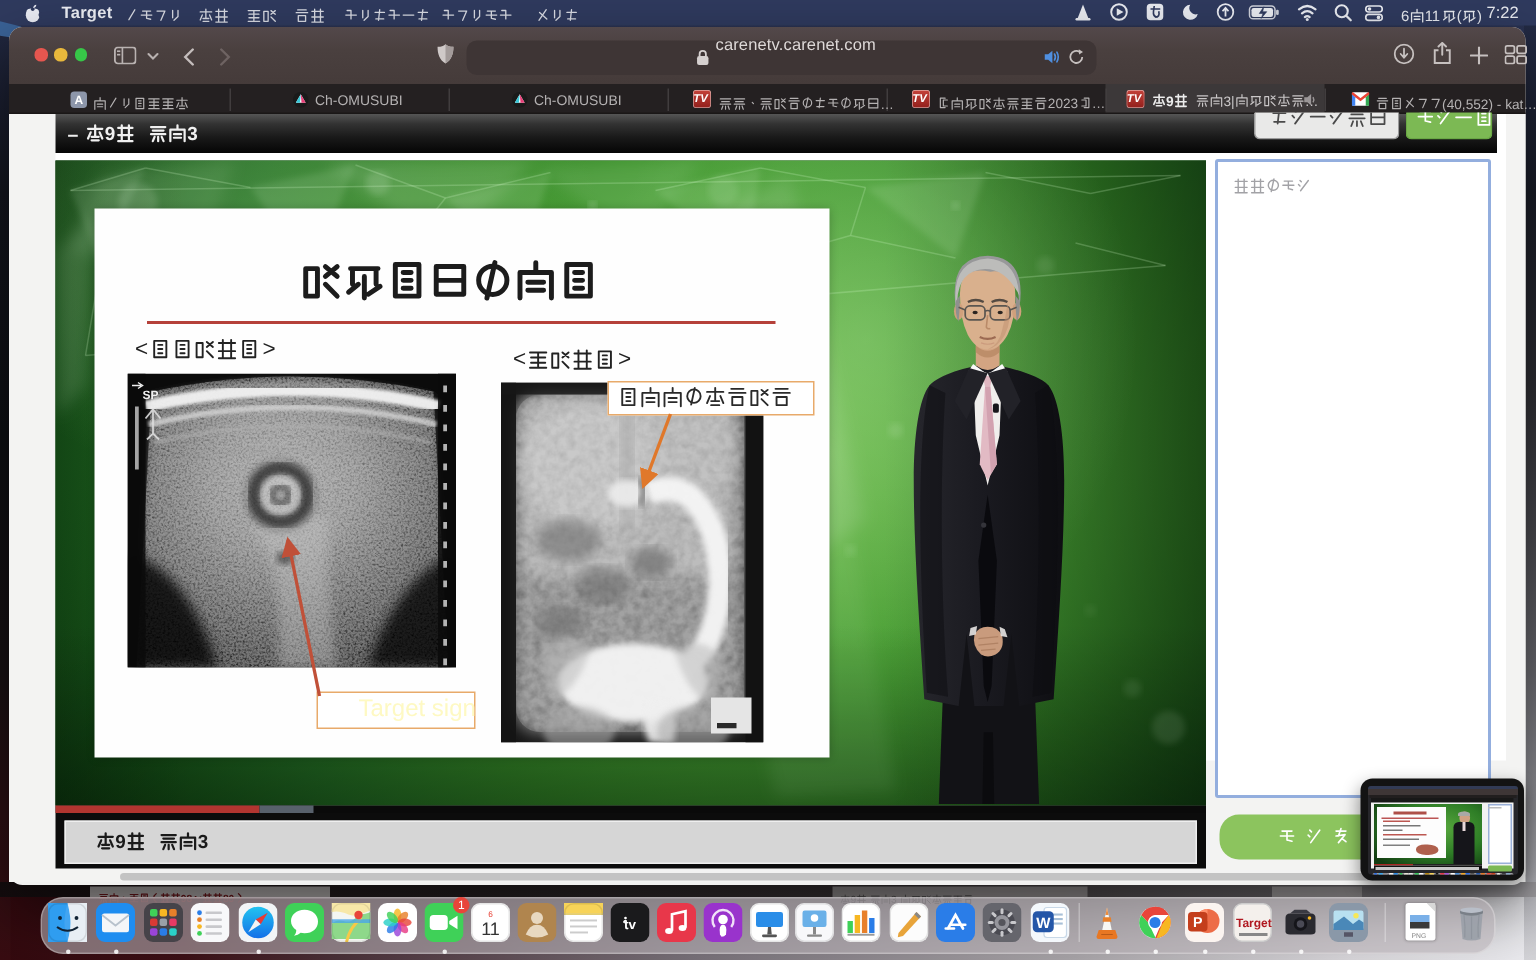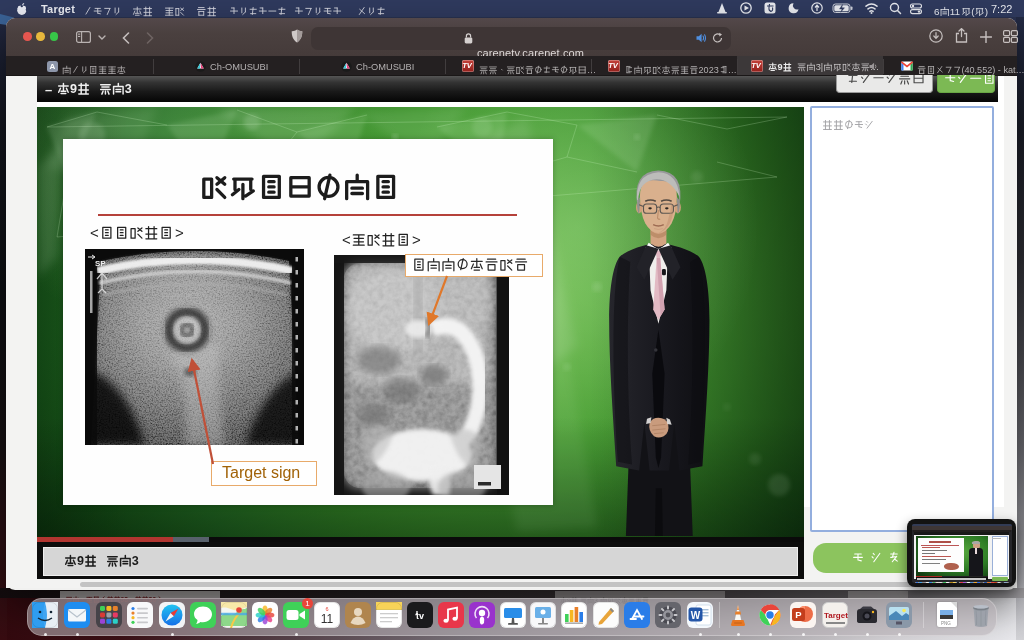--- a/index.html
+++ b/index.html
@@ -174,21 +174,21 @@
   </svg>
 <svg width="12" height="14" viewBox="0 0 12 14" style="position:absolute;left:291px;top:29px">
     <path d="M6 0.5 C7.5 1.8 9.5 2.3 11.3 2.2 C11.3 7 10 11 6 13.4 C2 11 0.7 7 0.7 2.2 C2.5 2.3 4.5 1.8 6 0.5 Z" fill="#cfc9c8"></path>
     <path d="M6 0.5 C7.5 1.8 9.5 2.3 11.3 2.2 C11.3 7 10 11 6 13.4 Z" fill="#a39b9a"></path>
   </svg>
 <div style="position:absolute;left:311px;top:26.5px;width:420px;height:23px;background:#3e3535;border-radius:7px;"></div>
 <svg width="9" height="11" viewBox="0 0 9 11" style="position:absolute;left:464px;top:33px">
     <rect x="0.7" y="4.4" width="7.6" height="6" rx="1.4" fill="#d5d0cf"></rect>
     <path d="M2.4 4.4 V3 a2.1 2.1 0 0 1 4.2 0 V4.4" fill="none" stroke="#d5d0cf" stroke-width="1.2"></path>
   </svg>
-<div style="position:absolute;left:477px;top:47px;color:#ded9d8;font-size:11px;letter-spacing:.1px">carenetv.carenet.com</div>
+<div style="position:absolute;left:477px;top:24px;color:#ded9d8;font-size:11px;letter-spacing:.1px">carenetv.carenet.com</div>
 <svg width="11" height="10" viewBox="0 0 11 10" style="position:absolute;left:696px;top:33px">
     <path d="M0.5 3.2 H2.8 L5.6 0.8 V9.2 L2.8 6.8 H0.5 Z" fill="#4f8fe0"></path>
     <path d="M7 3 Q8.2 5 7 7 M8.6 1.8 Q10.4 5 8.6 8.2" fill="none" stroke="#4f8fe0" stroke-width="1.1" stroke-linecap="round"></path>
   </svg>
 <svg width="11" height="12" viewBox="0 0 11 12" style="position:absolute;left:712px;top:32px">
     <path d="M9.5 6 A4 4 0 1 1 7.8 2.7" fill="none" stroke="#c6c0bf" stroke-width="1.2"></path>
     <path d="M7.2 0.8 L10 2.6 L7.4 4.4 Z" fill="#c6c0bf"></path>
   </svg>
 <svg width="14" height="14" viewBox="0 0 14 14" style="position:absolute;left:929px;top:29px">
     <circle cx="7" cy="7" r="6.2" fill="none" stroke="#c6c0bf" stroke-width="1.2"></circle>
@@ -604,21 +604,21 @@
     </svg></div>
 <svg width="40" height="60" viewBox="0 0 40 60" style="position:absolute;left:415px;top:272px">
     <defs>
       <marker id="ah1" markerWidth="7" markerHeight="7" refX="5" refY="3" orient="auto">
         <path d="M0 0 L6 3 L0 6 Z" fill="#e0782a"></path>
       </marker>
     </defs>
     <line x1="32" y1="4" x2="14" y2="52" stroke="#e0782a" stroke-width="2.2" marker-end="url(#ah1)"></line>
   </svg>
 <div style="position:absolute;left:211px;top:461px;width:106px;height:25px;background:#fff;border:1px solid #e8aa6a;"></div>
-<div style="position:absolute;left:222px;top:464px;color:#a16207;font-size:16px">Target sign</div>
+<div style="position:absolute;left:239px;top:464px;color:#fef9c3;font-size:16px">Target sign</div>
 <svg width="40" height="115" viewBox="0 0 40 115" style="position:absolute;left:180px;top:352px">
     <defs>
       <marker id="ah2" markerWidth="7" markerHeight="7" refX="5" refY="3" orient="auto">
         <path d="M0 0 L6 3 L0 6 Z" fill="#c05038"></path>
       </marker>
     </defs>
     <line x1="33" y1="112" x2="12" y2="8" stroke="#c05038" stroke-width="2.2" marker-end="url(#ah2)"></line>
   </svg>
 <svg width="158.4" height="369.6" viewBox="0 0 180 420" style="position:absolute;left:580.6px;top:166.7px">
     <defs>

